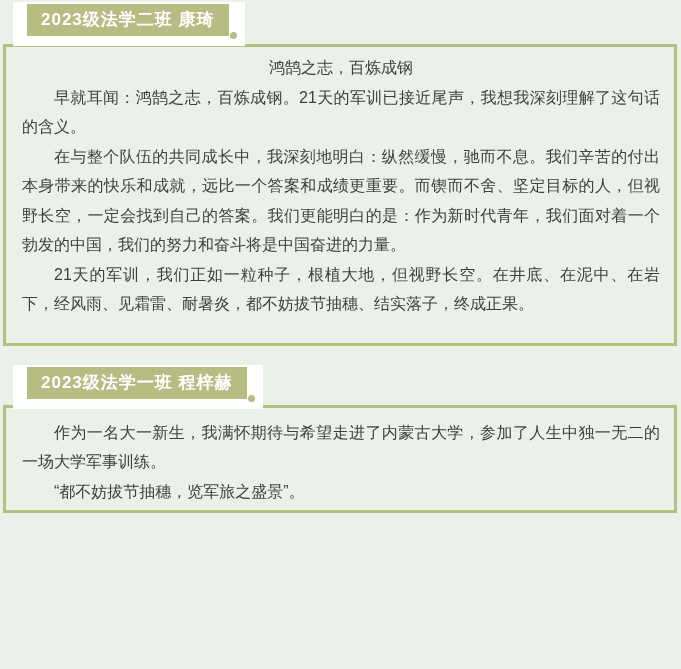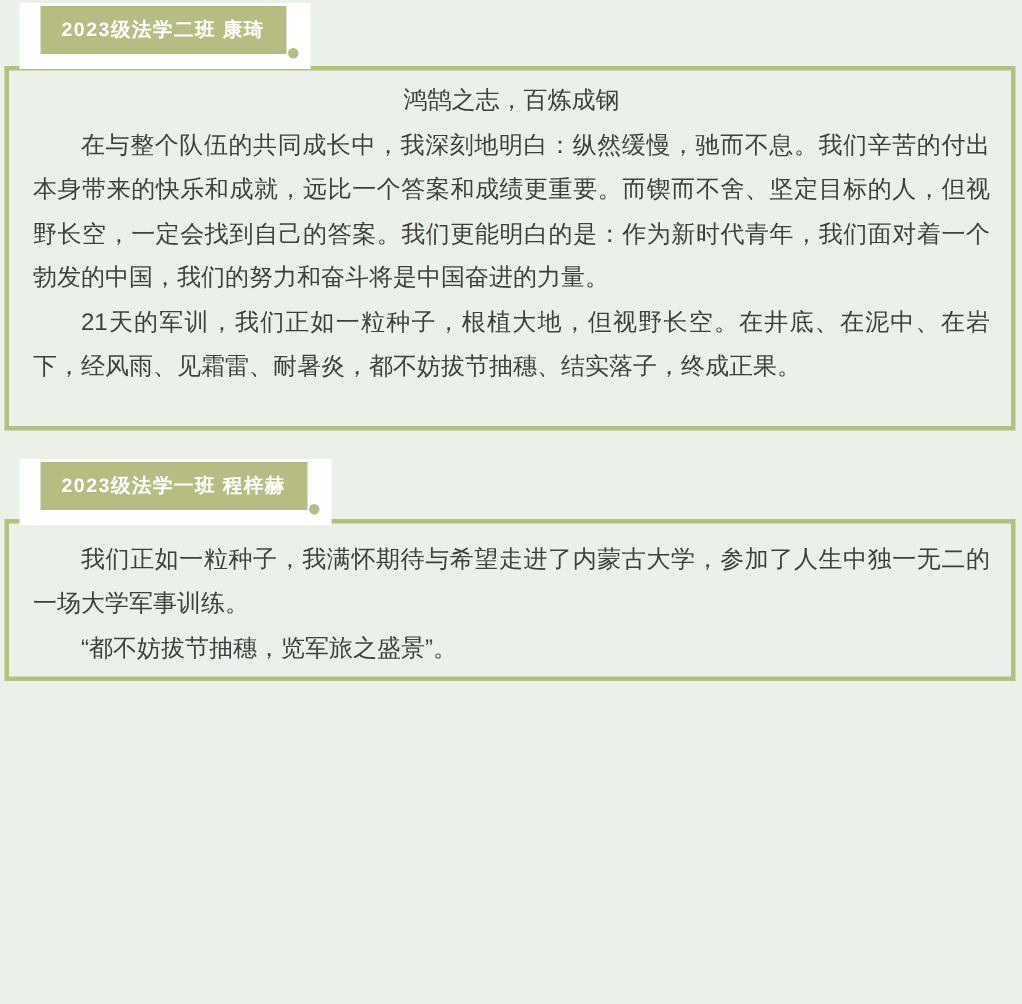--- a/index.html
+++ b/index.html
@@ -35,21 +35,21 @@
     padding: 2px 16px 10px 14px;
   }
   .card-1 .patch { top: 2px; }
   .card-2 .patch { top: 0; }
 
   .tag {
     display: inline-block;
     background: var(--olive, #b7bc82);
     color: var(--tag-text, #ffffff);
     font-weight: bold;
-    font-size: 13px;
+    font-size: 17px;
     line-height: 32px;
     padding: 0 14px;
     letter-spacing: 1px;
     white-space: nowrap;
   }
   .dot {
     position: absolute;
     right: 8px;
     bottom: 7px;
     width: 7px;
@@ -83,29 +83,30 @@
 
 <div class="page">
 
   <section class="card card-1">
     <div class="patch">
       <span class="tag">2023级法学二班 康琦</span>
       <span class="dot"></span>
     </div>
     <div class="box">
       <p class="title">鸿鹄之志，百炼成钢</p>
+      <p>早就耳闻：鸿鹄之志，百炼成钢。21天的军训已接近尾声，我想我深刻理解了这句话的含义。</p>
       <p>在与整个队伍的共同成长中，我深刻地明白：纵然缓慢，驰而不息。我们辛苦的付出本身带来的快乐和成就，远比一个答案和成绩更重要。而锲而不舍、坚定目标的人，但视野长空，一定会找到自己的答案。我们更能明白的是：作为新时代青年，我们面对着一个勃发的中国，我们的努力和奋斗将是中国奋进的力量。</p>
       <p>21天的军训，我们正如一粒种子，根植大地，但视野长空。在井底、在泥中、在岩下，经风雨、见霜雷、耐暑炎，都不妨拔节抽穗、结实落子，终成正果。</p>
     </div>
   </section>
 
   <section class="card card-2">
     <div class="patch">
       <span class="tag">2023级法学一班 程梓赫</span>
       <span class="dot"></span>
     </div>
     <div class="box">
-      <p>我们正如一粒种子，我满怀期待与希望走进了内蒙古大学，参加了人生中独一无二的一场大学军事训练。</p>
+      <p>作为一名大一新生，我满怀期待与希望走进了内蒙古大学，参加了人生中独一无二的一场大学军事训练。</p>
       <p>“都不妨拔节抽穗，览军旅之盛景”。</p>
     </div>
   </section>
 
 </div>
 
 </body></html>

